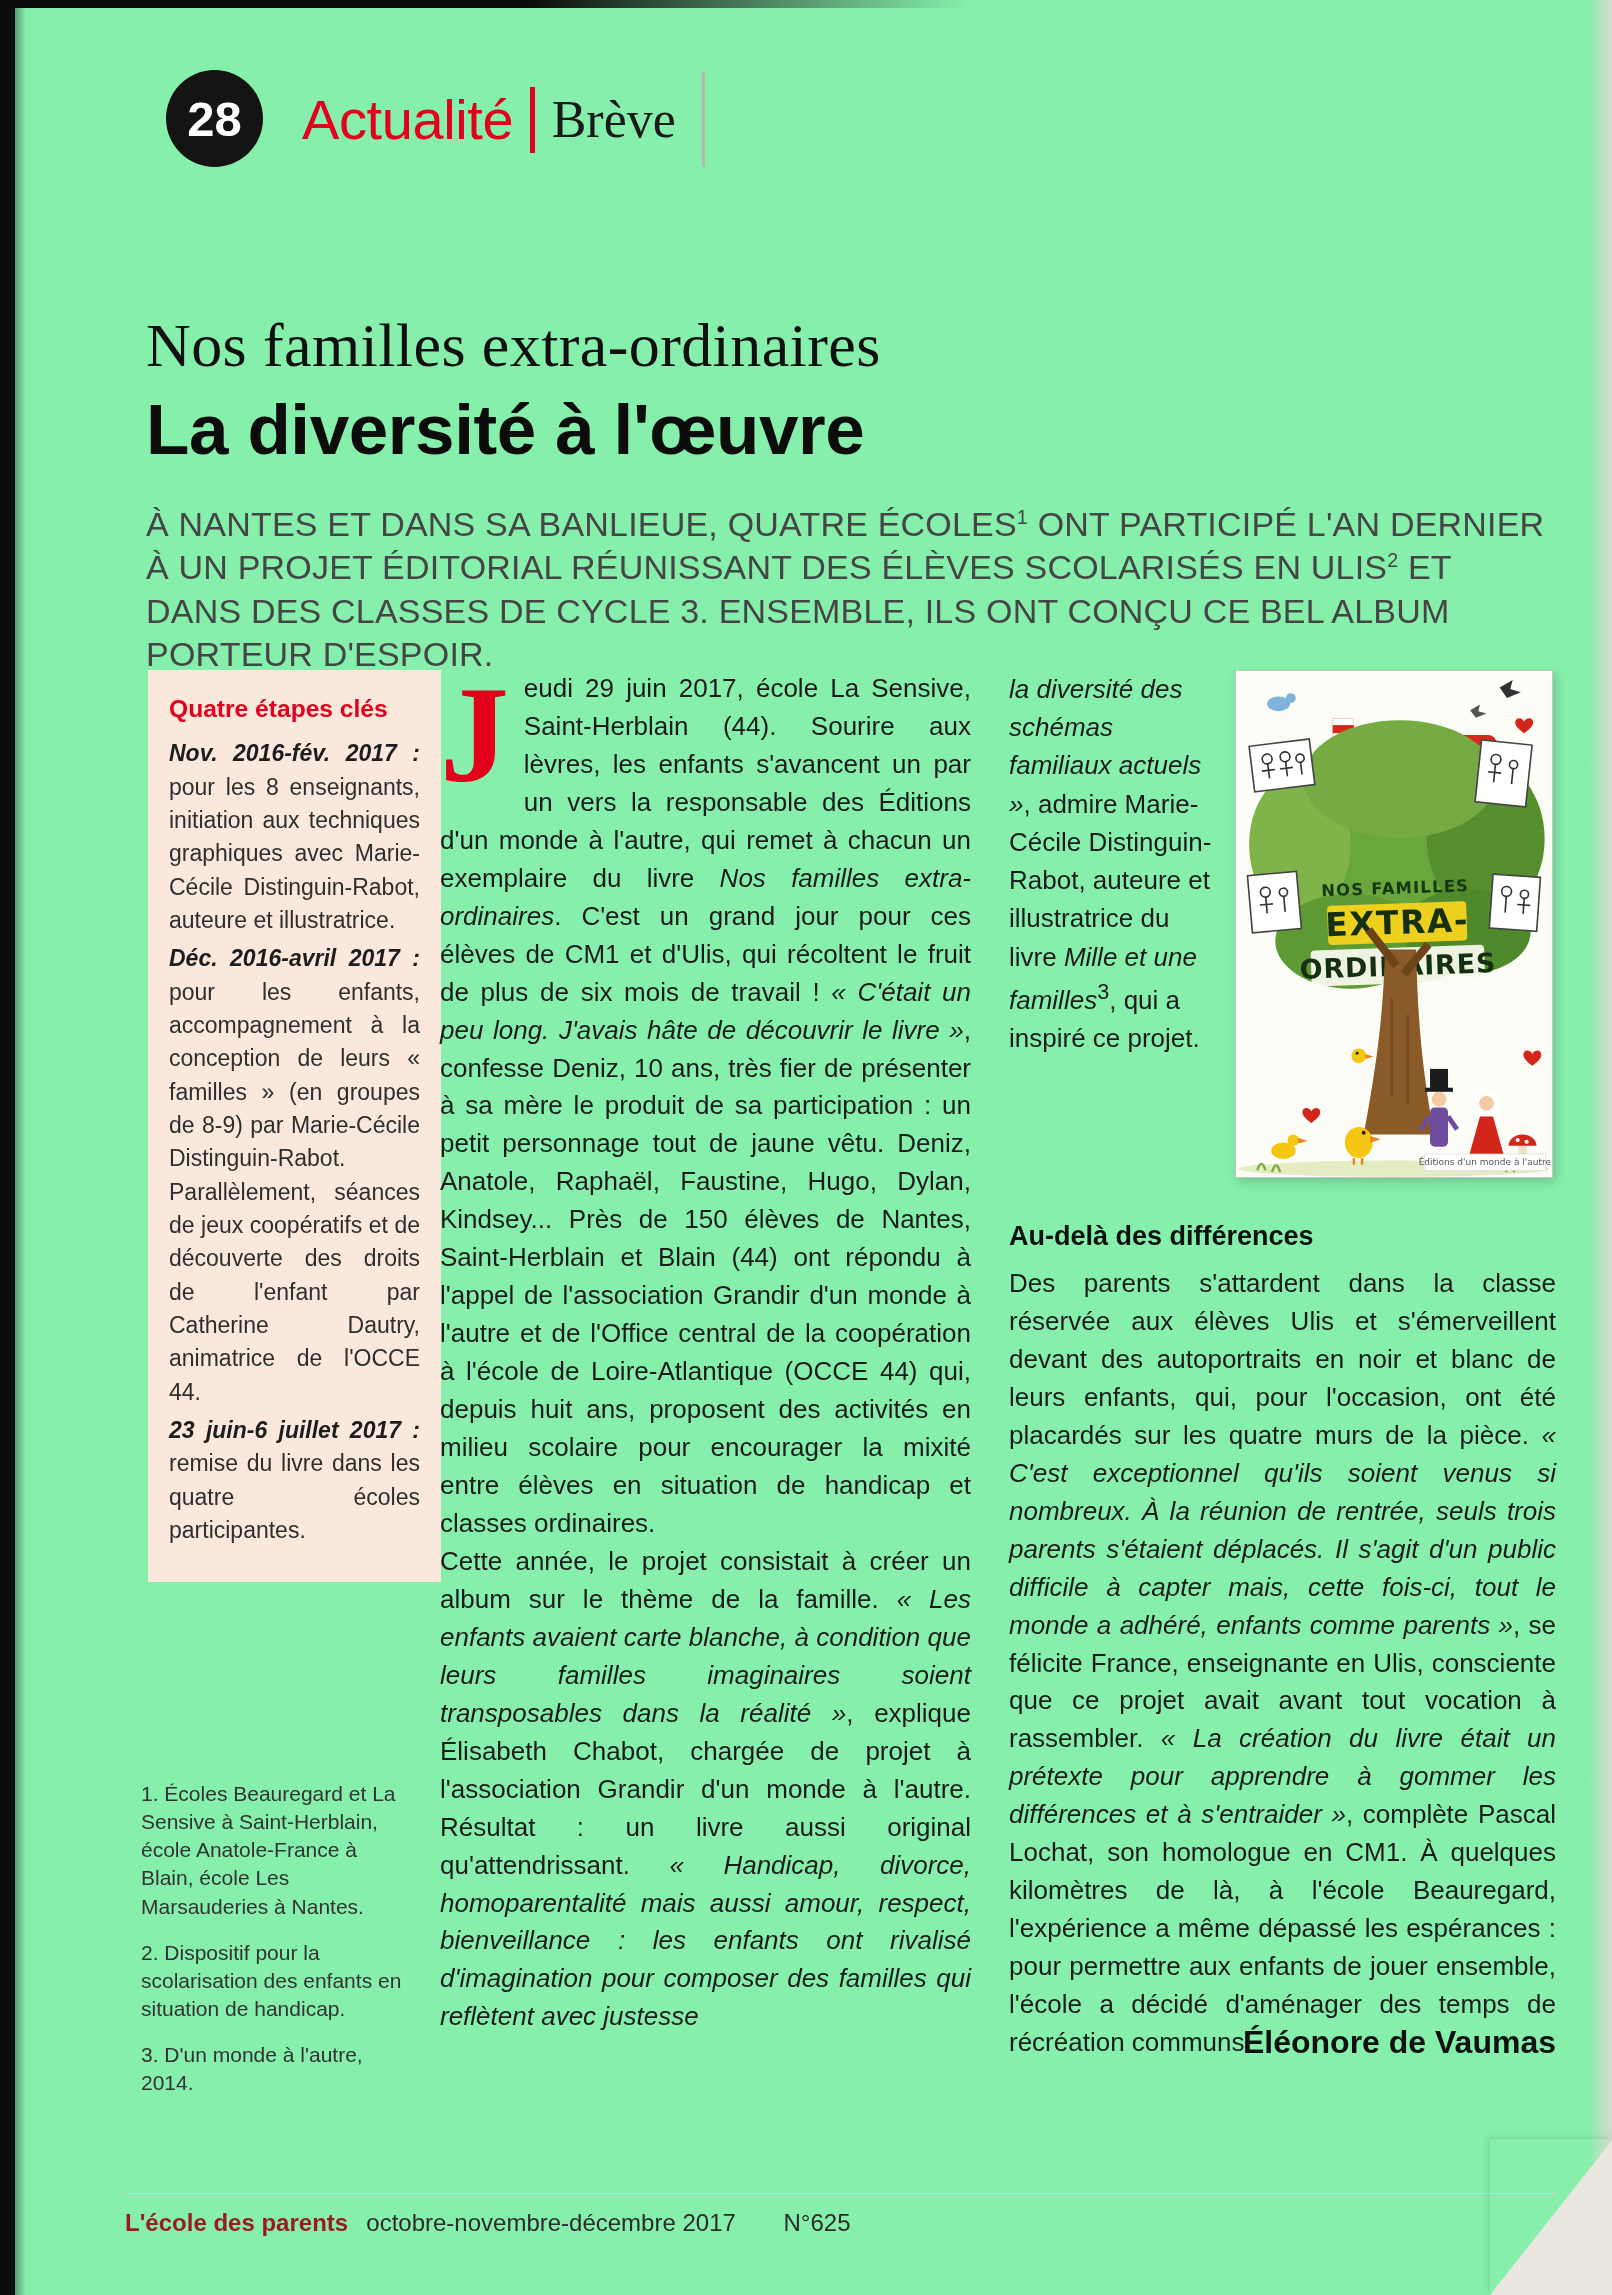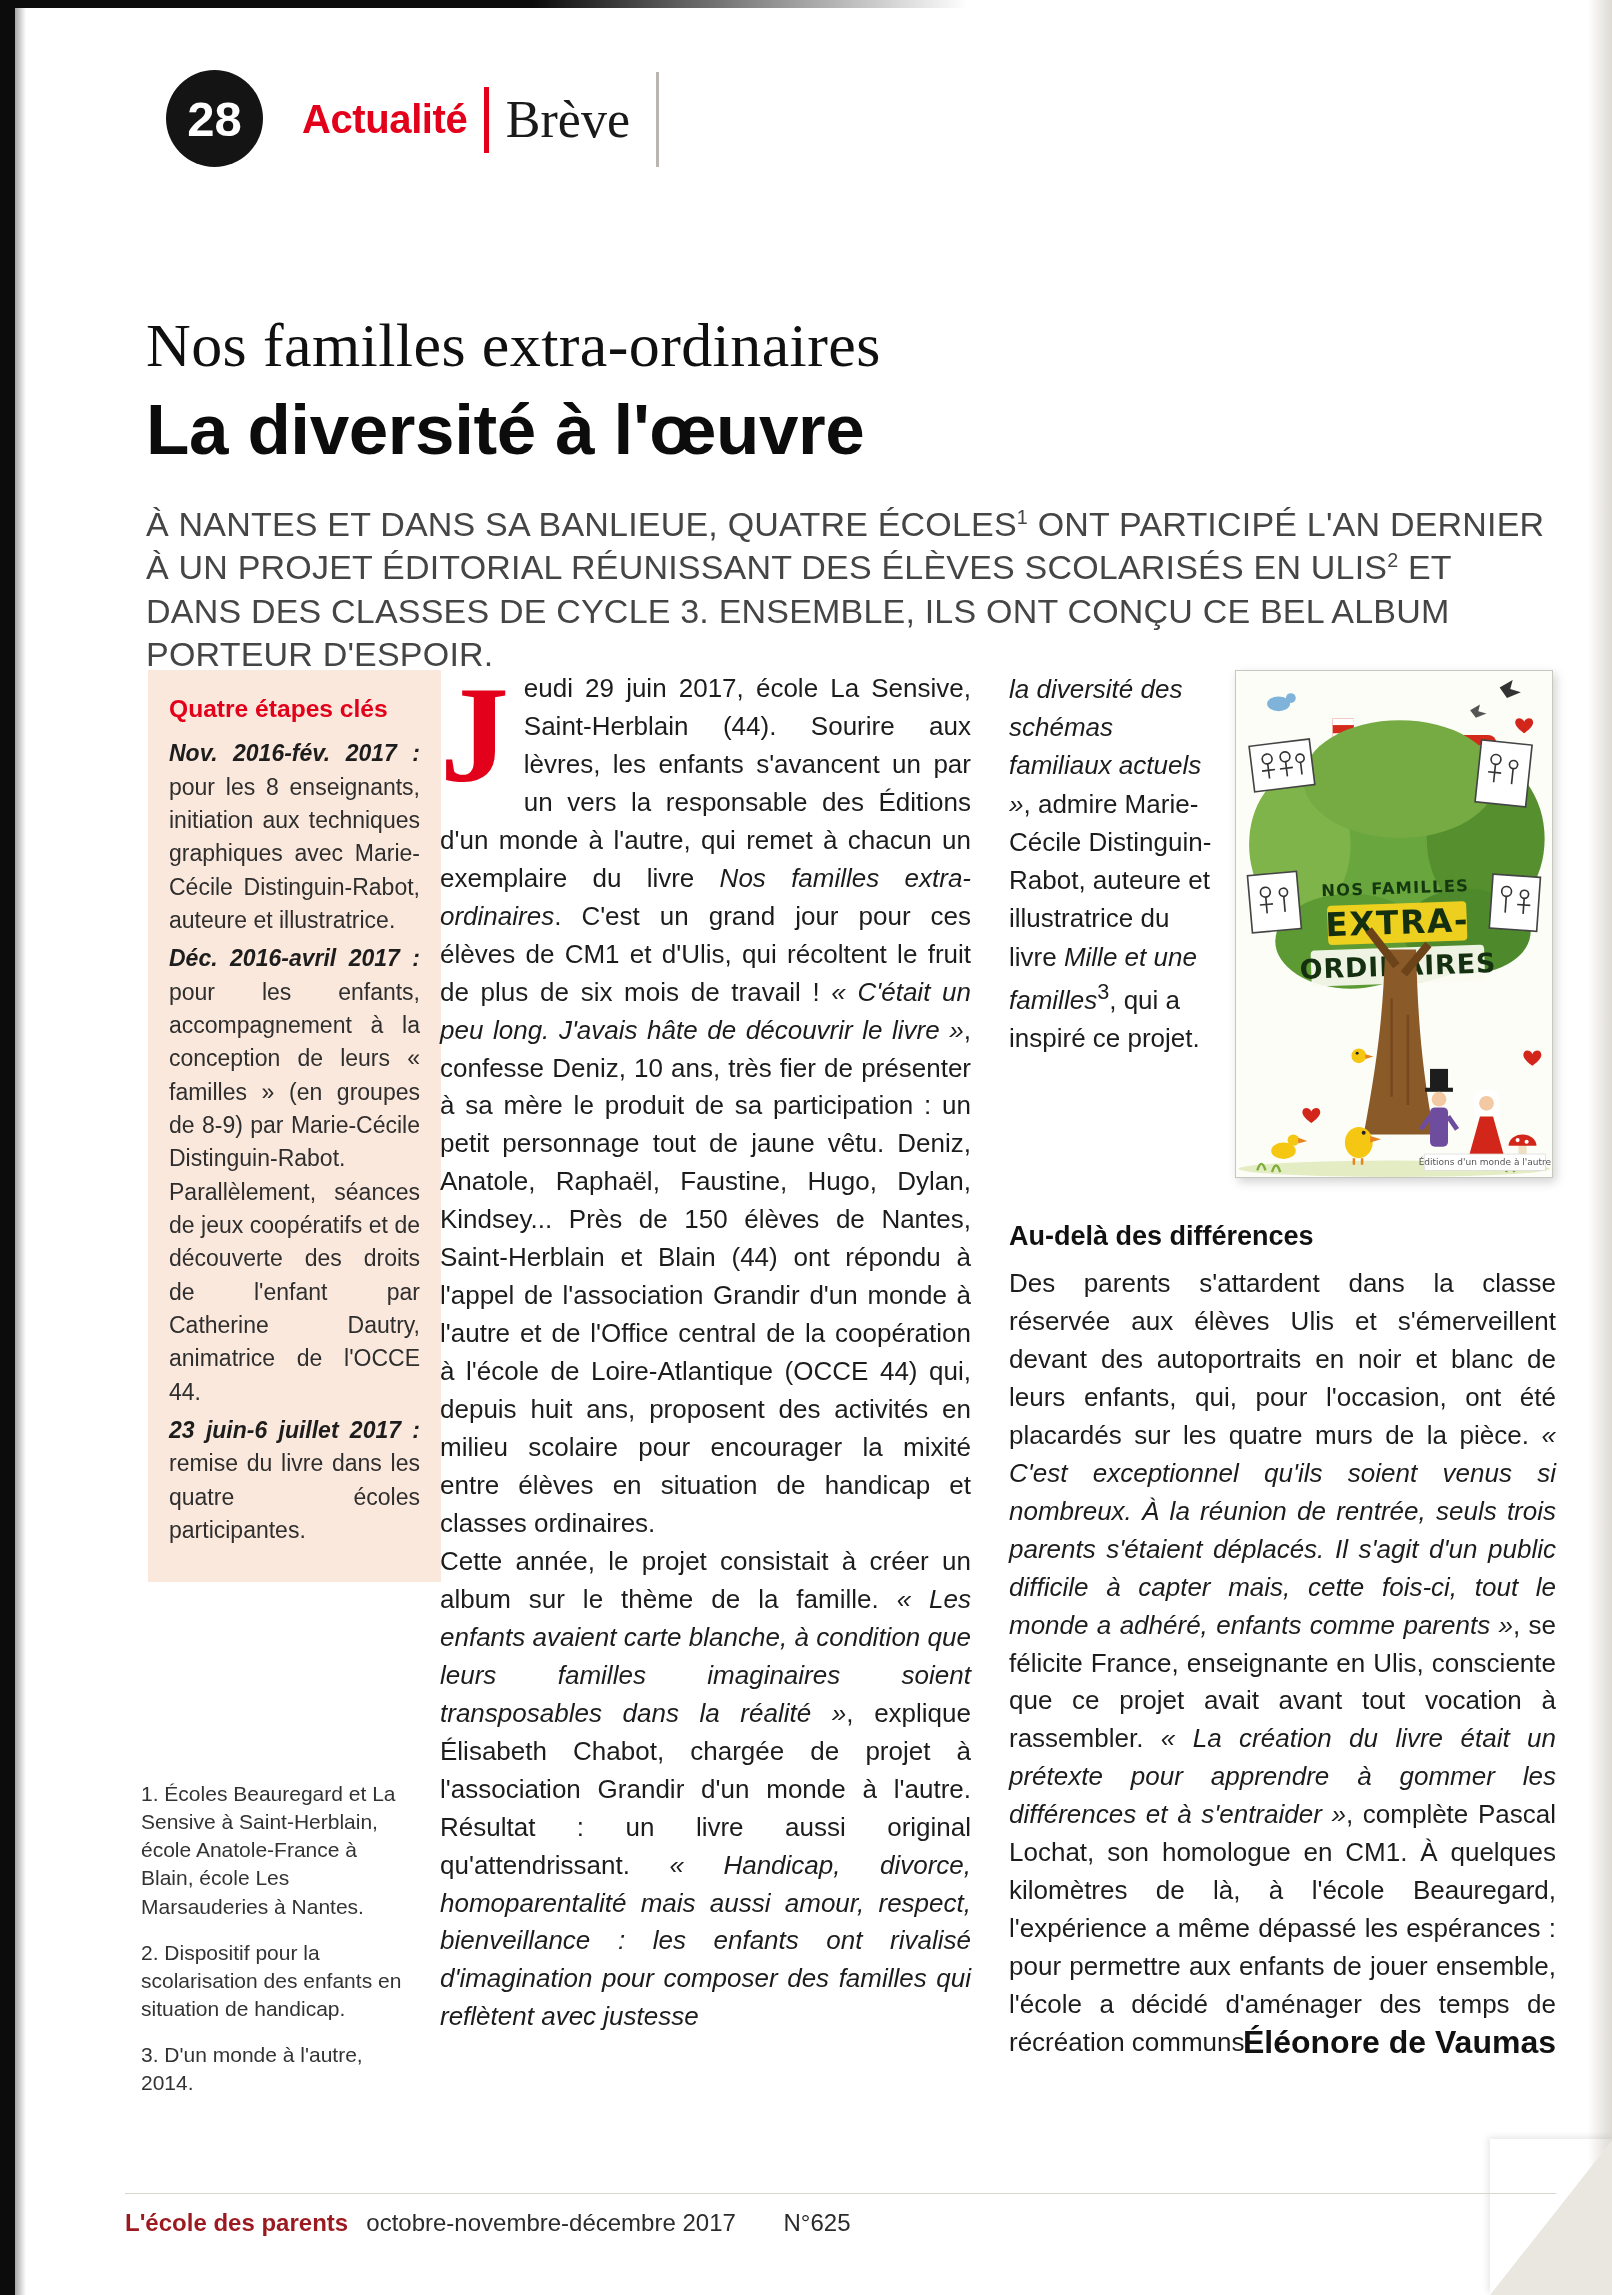--- a/index.html
+++ b/index.html
@@ -1,20 +1,20 @@
 <!DOCTYPE html>
 <html lang="fr" style="font-size:13px"><head>
 <meta charset="utf-8">
 <style>
   html,body{margin:0;padding:0;}
   body{background:#777;}
   .page{
     position:relative;
     width:1613px;height:2295px;
-    background:#ffffff;
+    background:#86efac;
     overflow:hidden;
     font-family:"Liberation Sans",sans-serif;
     color:#1c1c1c;
   }
   
   .edge-left{position:absolute;left:0;top:0;bottom:0;width:14.8px;background:#0c0c0c;}
   .edge-left-fade{position:absolute;left:14.8px;top:0;bottom:0;width:11.5px;background:linear-gradient(to right,rgba(0,0,0,.35),rgba(0,0,0,0));}
   .edge-top{position:absolute;left:0;top:0;height:8.2px;width:60%;background:linear-gradient(to right,#0c0c0c 55%,rgba(12,12,12,0));}
   .edge-right{position:absolute;right:0;top:0;bottom:0;width:24.6px;background:linear-gradient(to left,#dcd8d1,rgba(255,255,255,0));}
   .corner-fold{position:absolute;right:0;bottom:0;width:0;height:0;
@@ -23,21 +23,21 @@
     border-left:123px solid transparent;border-bottom:156px solid transparent;
     box-shadow:-2.5px -2.5px 6.6px rgba(0,0,0,.10);}
 
   
   .pagenum{
     position:absolute;left:166px;top:70px;width:97px;height:97px;border-radius:50%;
     background:#141414;color:#fff;display:flex;align-items:center;justify-content:center;
     font-size:49px;font-weight:700;
   }
   .kicker-row{position:absolute;left:302px;top:72px;height:95px;display:flex;align-items:center;gap:16.4px;}
-  .section-label{font-size:40px;font-weight:700;color:#e2001a;letter-spacing:-0.4px;}
+  .section-label{font-size:56px;font-weight:400;color:#e2001a;letter-spacing:-0.4px;}
   .red-divider{width:5.7px;height:66px;background:#e2001a;}
   .rubric-label{font-family:"Liberation Serif",serif;font-size:52px;color:#1a1a1a;}
   .gray-divider{width:2.5px;height:95px;background:#b9b5b0;margin-left:9.8px;}
 
   
   .titles{position:absolute;left:146px;top:310px;width:1410px;}
   .titles h1{margin:0;font-family:"Liberation Serif",serif;font-weight:400;font-size:62px;color:#101010;letter-spacing:0.4px;}
   .titles h2{margin:8.2px 0 0 0;font-size:71px;font-weight:700;color:#0c0c0c;letter-spacing:-0.4px;}
   .lede{margin:33px 0 0 0;font-size:34px;line-height:1.27;color:#454545;letter-spacing:0.2px;}
   .lede sup{font-size:.58em;vertical-align:super;line-height:0;}

